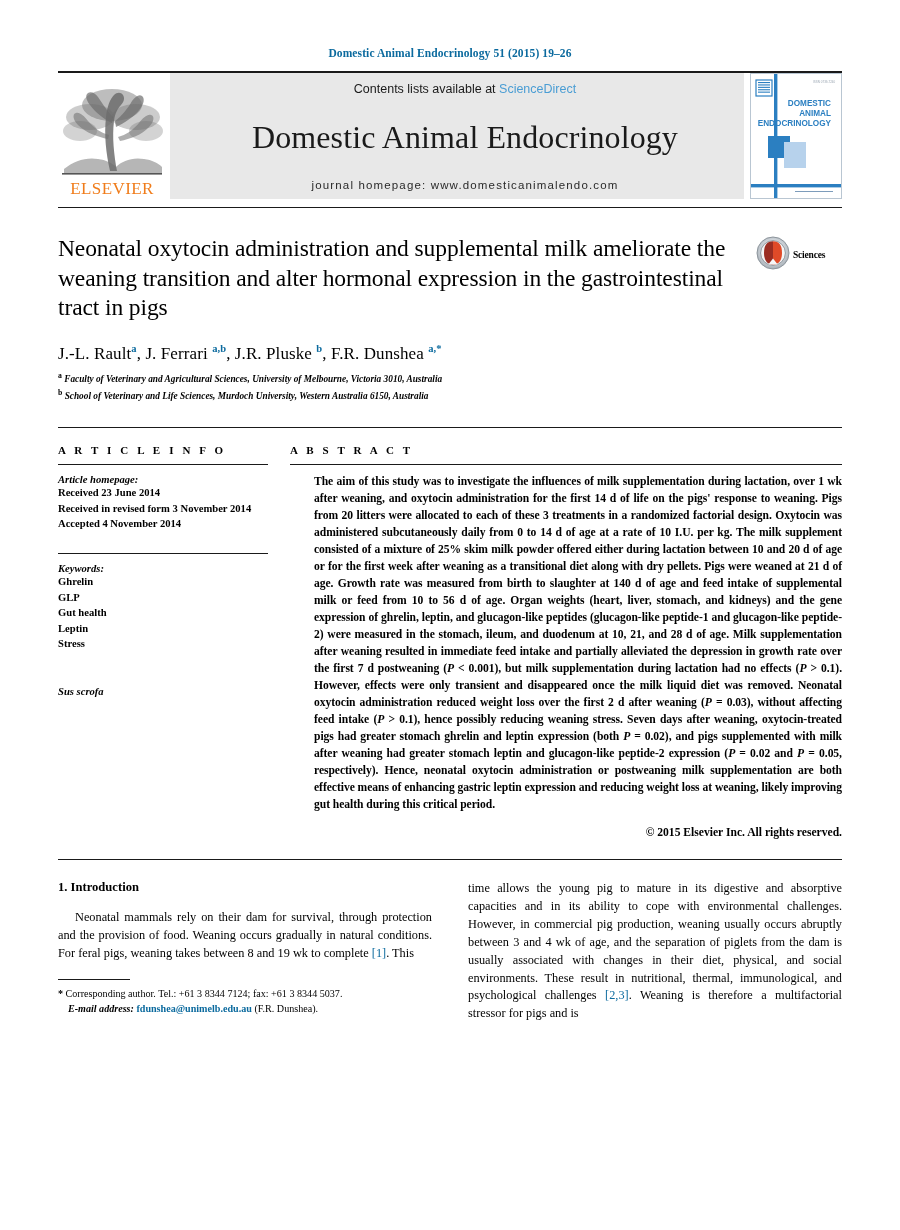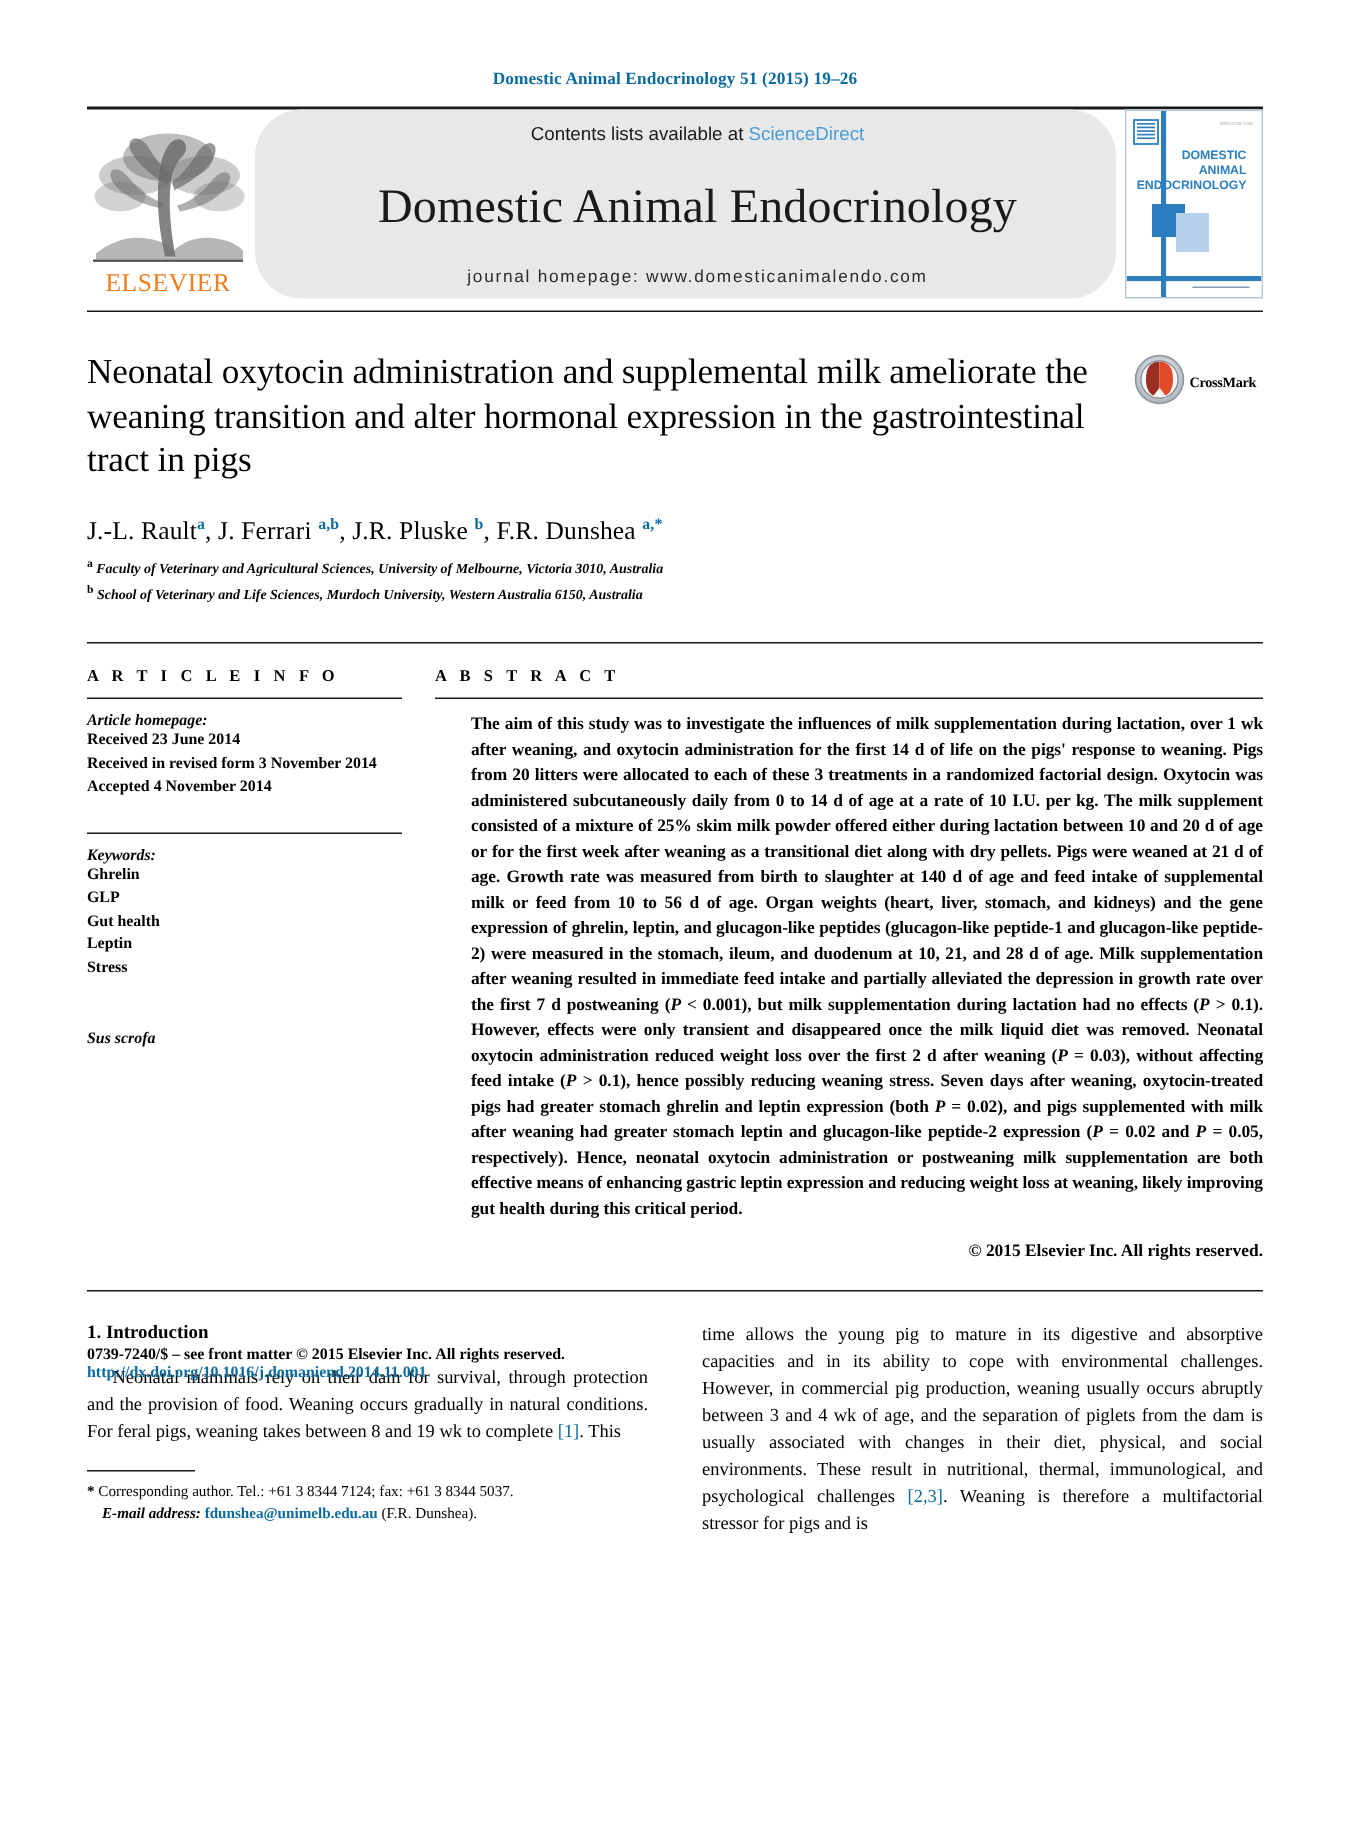--- a/index.html
+++ b/index.html
@@ -60,21 +60,20 @@
   .masthead-center {
     flex: 1 1 auto;
     background: #e8e8e8;
     margin-left: 4px;
     margin-right: 6px;
     display: flex;
     flex-direction: column;
     align-items: center;
     justify-content: space-between;
     padding: 9px 0 8px 16px;
-    border-radius: 31px;
   }
   .contents-line {
     font-family: "Liberation Sans", sans-serif;
     font-size: 12.5px;
     color: #1a1a1a;
   }
   .contents-line .sd {
     color: #4a9dd4;
   }
   .journal-name {
@@ -355,21 +354,21 @@
               <stop offset="100%" stop-color="#9aa3ab"></stop>
             </radialGradient>
           </defs>
           <circle cx="17" cy="17" r="16" fill="url(#cmg)" stroke="#8d959c" stroke-width="1"></circle>
           <circle cx="17" cy="17" r="12.4" fill="#f4f5f6" stroke="#7b848c" stroke-width=".8"></circle>
           <path d="M17 5.2 C11 5.2 8 9 8 17 C8 24 11 28.6 17 28.6 Z" fill="#9b2d22"></path>
           <path d="M17 5.2 C23 5.2 26 9 26 17 C26 24 23 28.6 17 28.6 Z" fill="#e04a28"></path>
           <path d="M17 22.5 L12.3 28.6 L21.7 28.6 Z" fill="#f6f7f8"></path>
         </svg>
       </span>
-      <span class="crossmark-label">CrossMark</span>
+      <span class="crossmark-label">Sciences</span>
     </div>
   </div>
 
   <div class="info-rule"></div>
 
   <div class="two-col">
 
     <div class="col-info">
       <div class="sec-head">A R T I C L E  I N F O</div>
       <div class="hr-med"></div>
@@ -412,18 +411,14 @@
         <span class="mail">fdunshea@unimelb.edu.au</span>
         <span>(F.R. Dunshea).</span>
       </div>
     </div>
 
     <div class="bcol right">
       <p class="para noind">time allows the young pig to mature in its digestive and absorptive capacities and in its ability to cope with environmental challenges. However, in commercial pig production, weaning usually occurs abruptly between 3 and 4 wk of age, and the separation of piglets from the dam is usually associated with changes in their diet, physical, and social environments. These result in nutritional, thermal, immunological, and psychological challenges <span class="ref">[2,3]</span>. Weaning is therefore a multifactorial stressor for pigs and is</p>
     </div>
   </div>
 
-  <div class="bottom">
-    <div class="issn-line">0739-7240/$ – see front matter © 2015 Elsevier Inc. All rights reserved.</div>
-    <div class="doi-line">http://dx.doi.org/10.1016/j.domaniend.2014.11.001</div>
-  </div>
 
 </div>
 
 </body></html>

